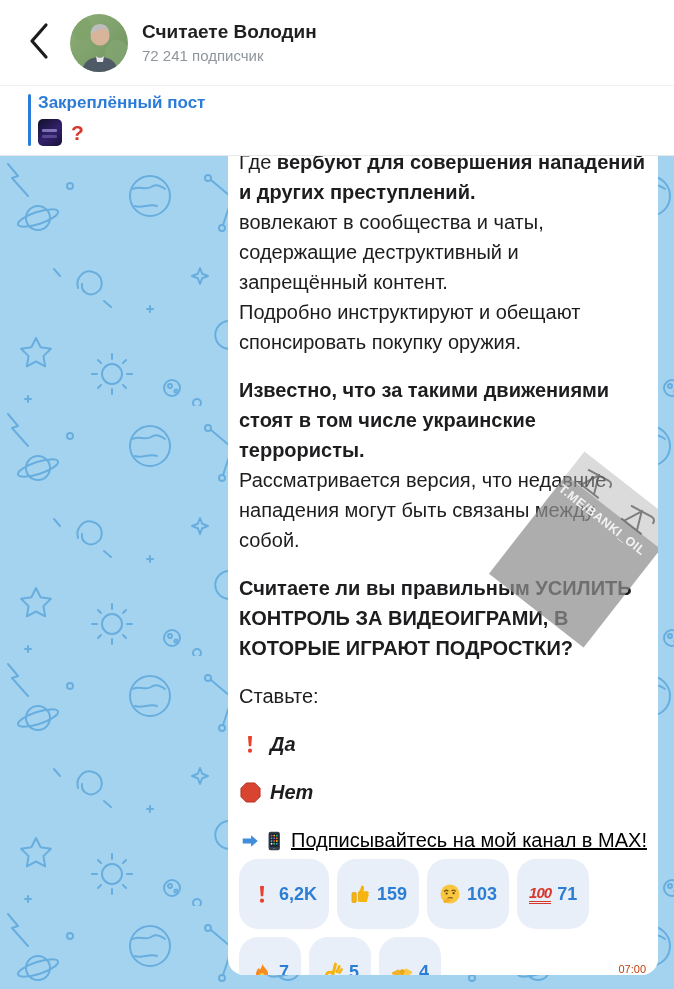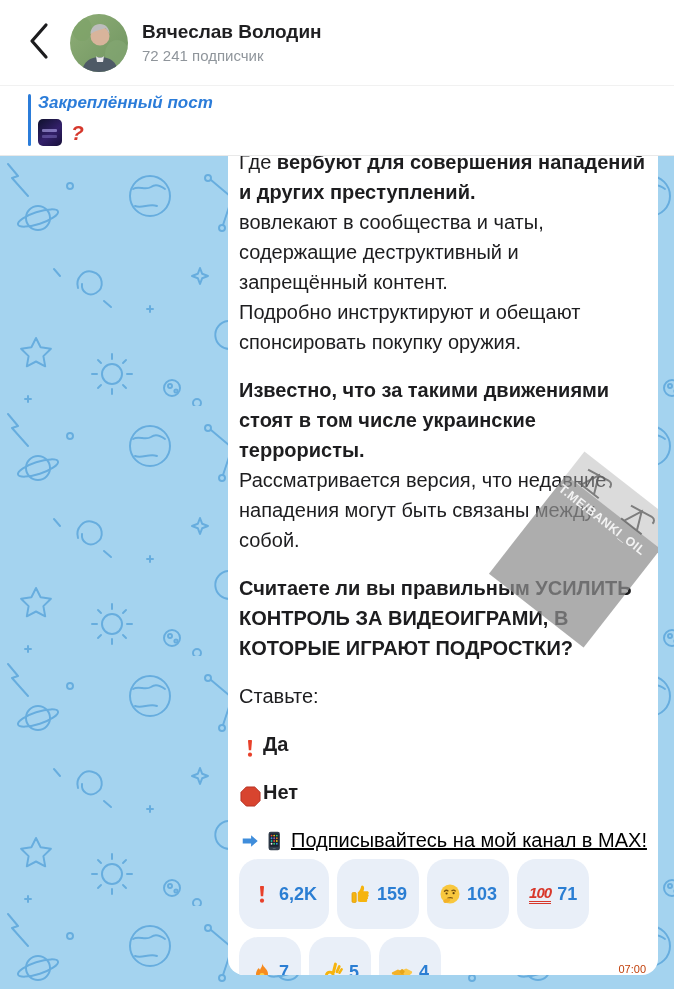--- a/index.html
+++ b/index.html
@@ -8,41 +8,41 @@
 
   
   .header { flex:0 0 auto; height:85px; background:#fff; display:flex; align-items:center; }
   .back-btn { width:50px; height:50px; margin-left:14px; display:flex; align-items:center; justify-content:center; cursor:pointer; }
   .avatar { width:58px; height:58px; border-radius:50%; overflow:hidden; margin-left:6px; flex:0 0 auto; }
   .header-text { margin-left:14px; }
   .channel-title { font-size:19px; font-weight:700; color:#1f1f21; }
   .channel-subtitle { font-size:15px; color:#8f959b; margin-top:4px; }
 
   
-  .pinned { flex:0 0 auto; position:relative; background:#fff; padding:7px 0 9px 38px; border-top:1px solid #f1f1f1; border-bottom:1px solid #e9e9e9;font-style:italic; }
+  .pinned { flex:0 0 auto; position:relative; background:#fff; padding:7px 0 9px 38px; border-top:1px solid #f1f1f1; border-bottom:1px solid #e9e9e9; }
   .pinned-bar { position:absolute; left:28px; top:8px; bottom:9px; width:3px; border-radius:2px; background:#2b7cd9; }
   .pinned-label { color:#2b7cd9; font-weight:700; font-size:17px; }
   .pinned-row { display:flex; align-items:center; margin-top:6px; white-space:nowrap; overflow:hidden; }
   .thumb { position:relative; width:24px; height:27px; border-radius:5px; flex:0 0 auto;
            background:linear-gradient(140deg,#141335 8%,#33206a 55%,#171039 100%); }
   .thumb::after { content:""; position:absolute; left:4px; top:10px; width:15px; height:3px; border-radius:1px;
                   background:rgba(195,185,255,.55); box-shadow:0 6px 0 rgba(160,150,230,.35); }
   .q-mark { color:#d6382c; font-weight:800; font-size:21px; margin:0 7px 0 9px; flex:0 0 auto; }
   .pinned-text { font-size:18px; color:#1c1c1e; }
 
   
   .chat { position:relative; flex:1 1 auto; overflow:hidden; }
   .chat-bg { position:absolute; inset:0; }
 
   .bubble { position:absolute; left:228px; top:0; width:430px; bottom:14px; background:#fff;
             border-radius:0 0 16px 16px; padding:0 11px; box-sizing:border-box; overflow:hidden; }
   .msg { font-size:20px; line-height:30px; color:#1d1d1f; margin-top:-9px; }
   .msg .b { font-weight:700; }
   .blank { height:18px; }
-  .line-emoji { display:flex; align-items:flex-end; gap:2px; }
+  .line-emoji { display:flex; align-items:center; gap:9px;font-style:italic; }
   .link-line { color:#2f7fd2; }
   .link-line a { color:#000000; text-decoration:underline; cursor:pointer;text-align:center; }
   .inline-icons { display:inline-flex; align-items:center; gap:2px; margin-right:6px; vertical-align:-4px; }
 
   
   .reactions { display:flex; flex-wrap:wrap; gap:8px; margin-top:4px; width:370px; }
   .pill { height:38px; border-radius:19px; background:#e9eff8; display:flex; align-items:center;
           padding:16px 12px; gap:6px; cursor:pointer; }
   .pill .count { color:#2b7ed3; font-weight:700; font-size:18px; }
   .msg-time { position:absolute; right:12px; bottom:0; font-size:11px; color:#c2410c; }
@@ -86,21 +86,21 @@
         <rect width="58" height="58" fill="url(#ag)"></rect>
         <ellipse cx="12" cy="15" rx="10" ry="12" fill="#7da368" opacity=".7"></ellipse>
         <ellipse cx="47" cy="40" rx="12" ry="14" fill="#86a874" opacity=".6"></ellipse>
         <circle cx="30" cy="22" r="9.5" fill="#d8b49b"></circle>
         <path d="M20.5 20c0-6 4-10 9.5-10s9.5 4 9.5 10c-2-3.5-3-5-4.5-6-2 1.5-9 2-14.5 6z" fill="#bdbdbd"></path>
         <path d="M12 58c1-10 8-15 18-15s17 5 18 15z" fill="#4e5a66"></path>
         <path d="M26 42c1.5 2 6.5 2 8 0l-1 6h-6z" fill="#e9e9ec"></path>
       </svg>
     </div>
     <div class="header-text">
-      <div class="channel-title">Вячеслав Володин</div>
+      <div class="channel-title">Считаете Володин</div>
       <div class="channel-subtitle">72 241 подписчик</div>
     </div>
   </div>
 
   <div class="pinned">
     <div class="pinned-bar"></div>
     <div class="pinned-label">Закреплённый пост</div>
     <div class="pinned-row">
       <div class="thumb"></div>
       <span class="q-mark">?</span>

